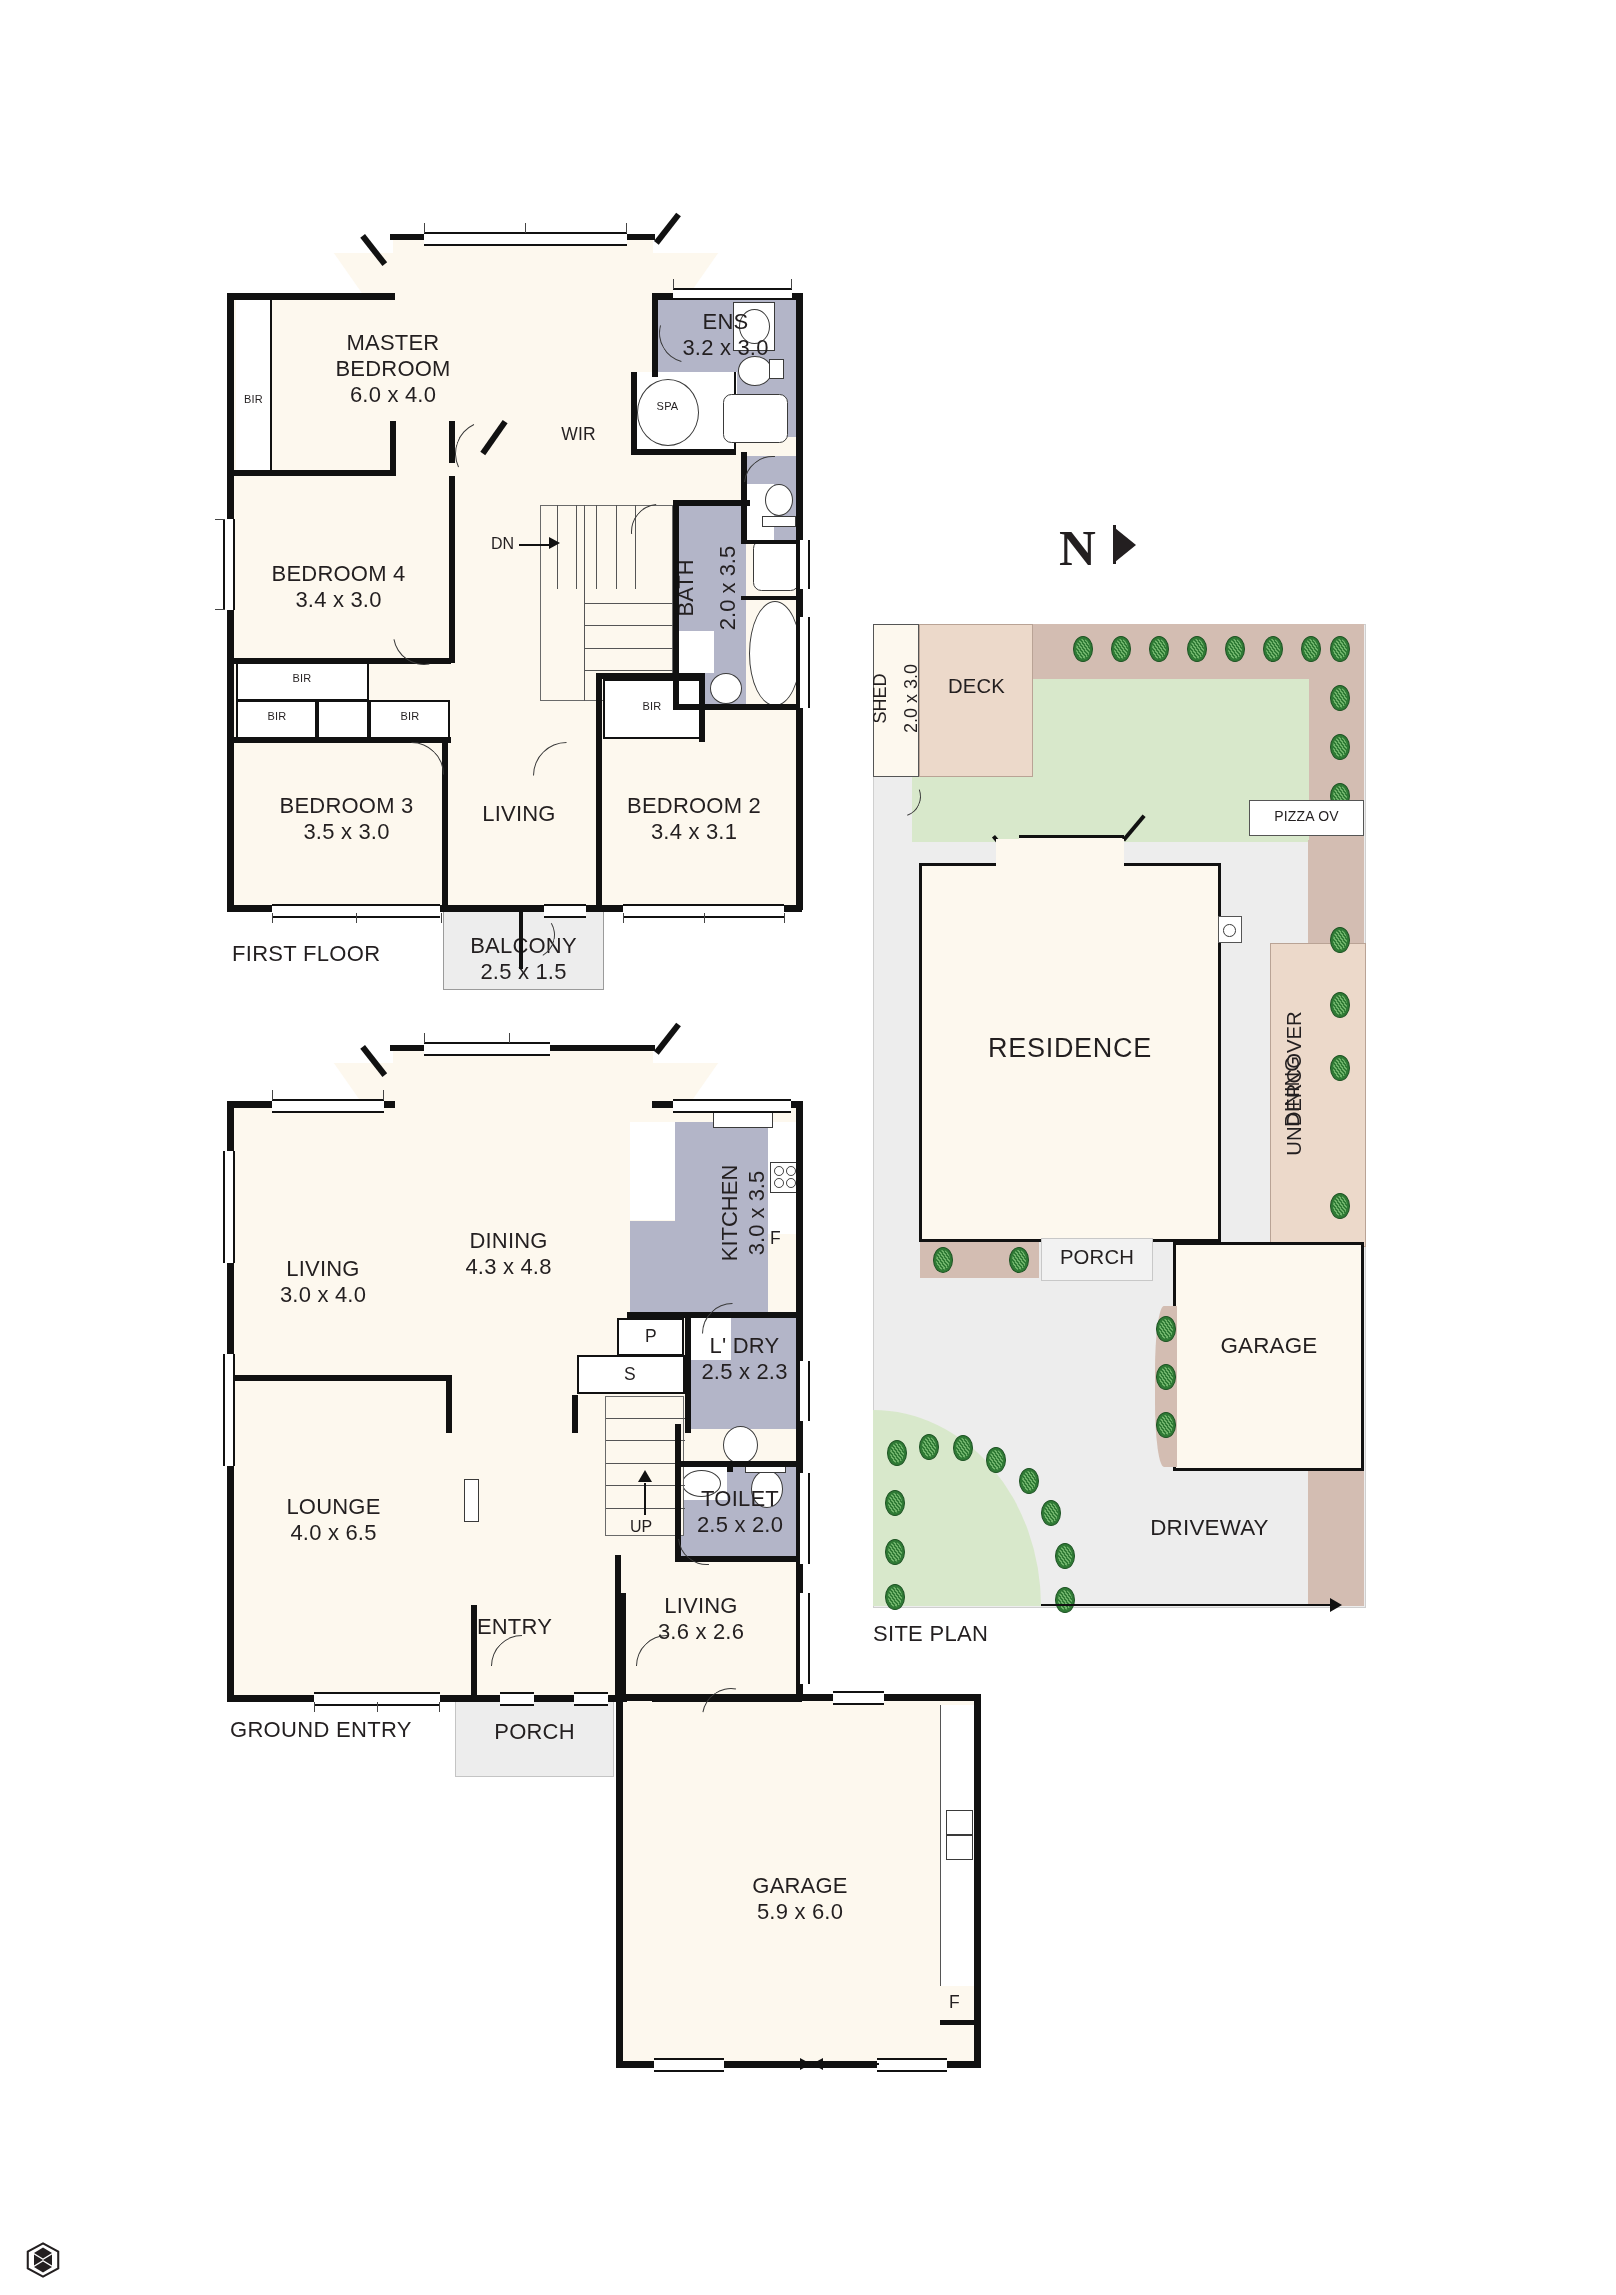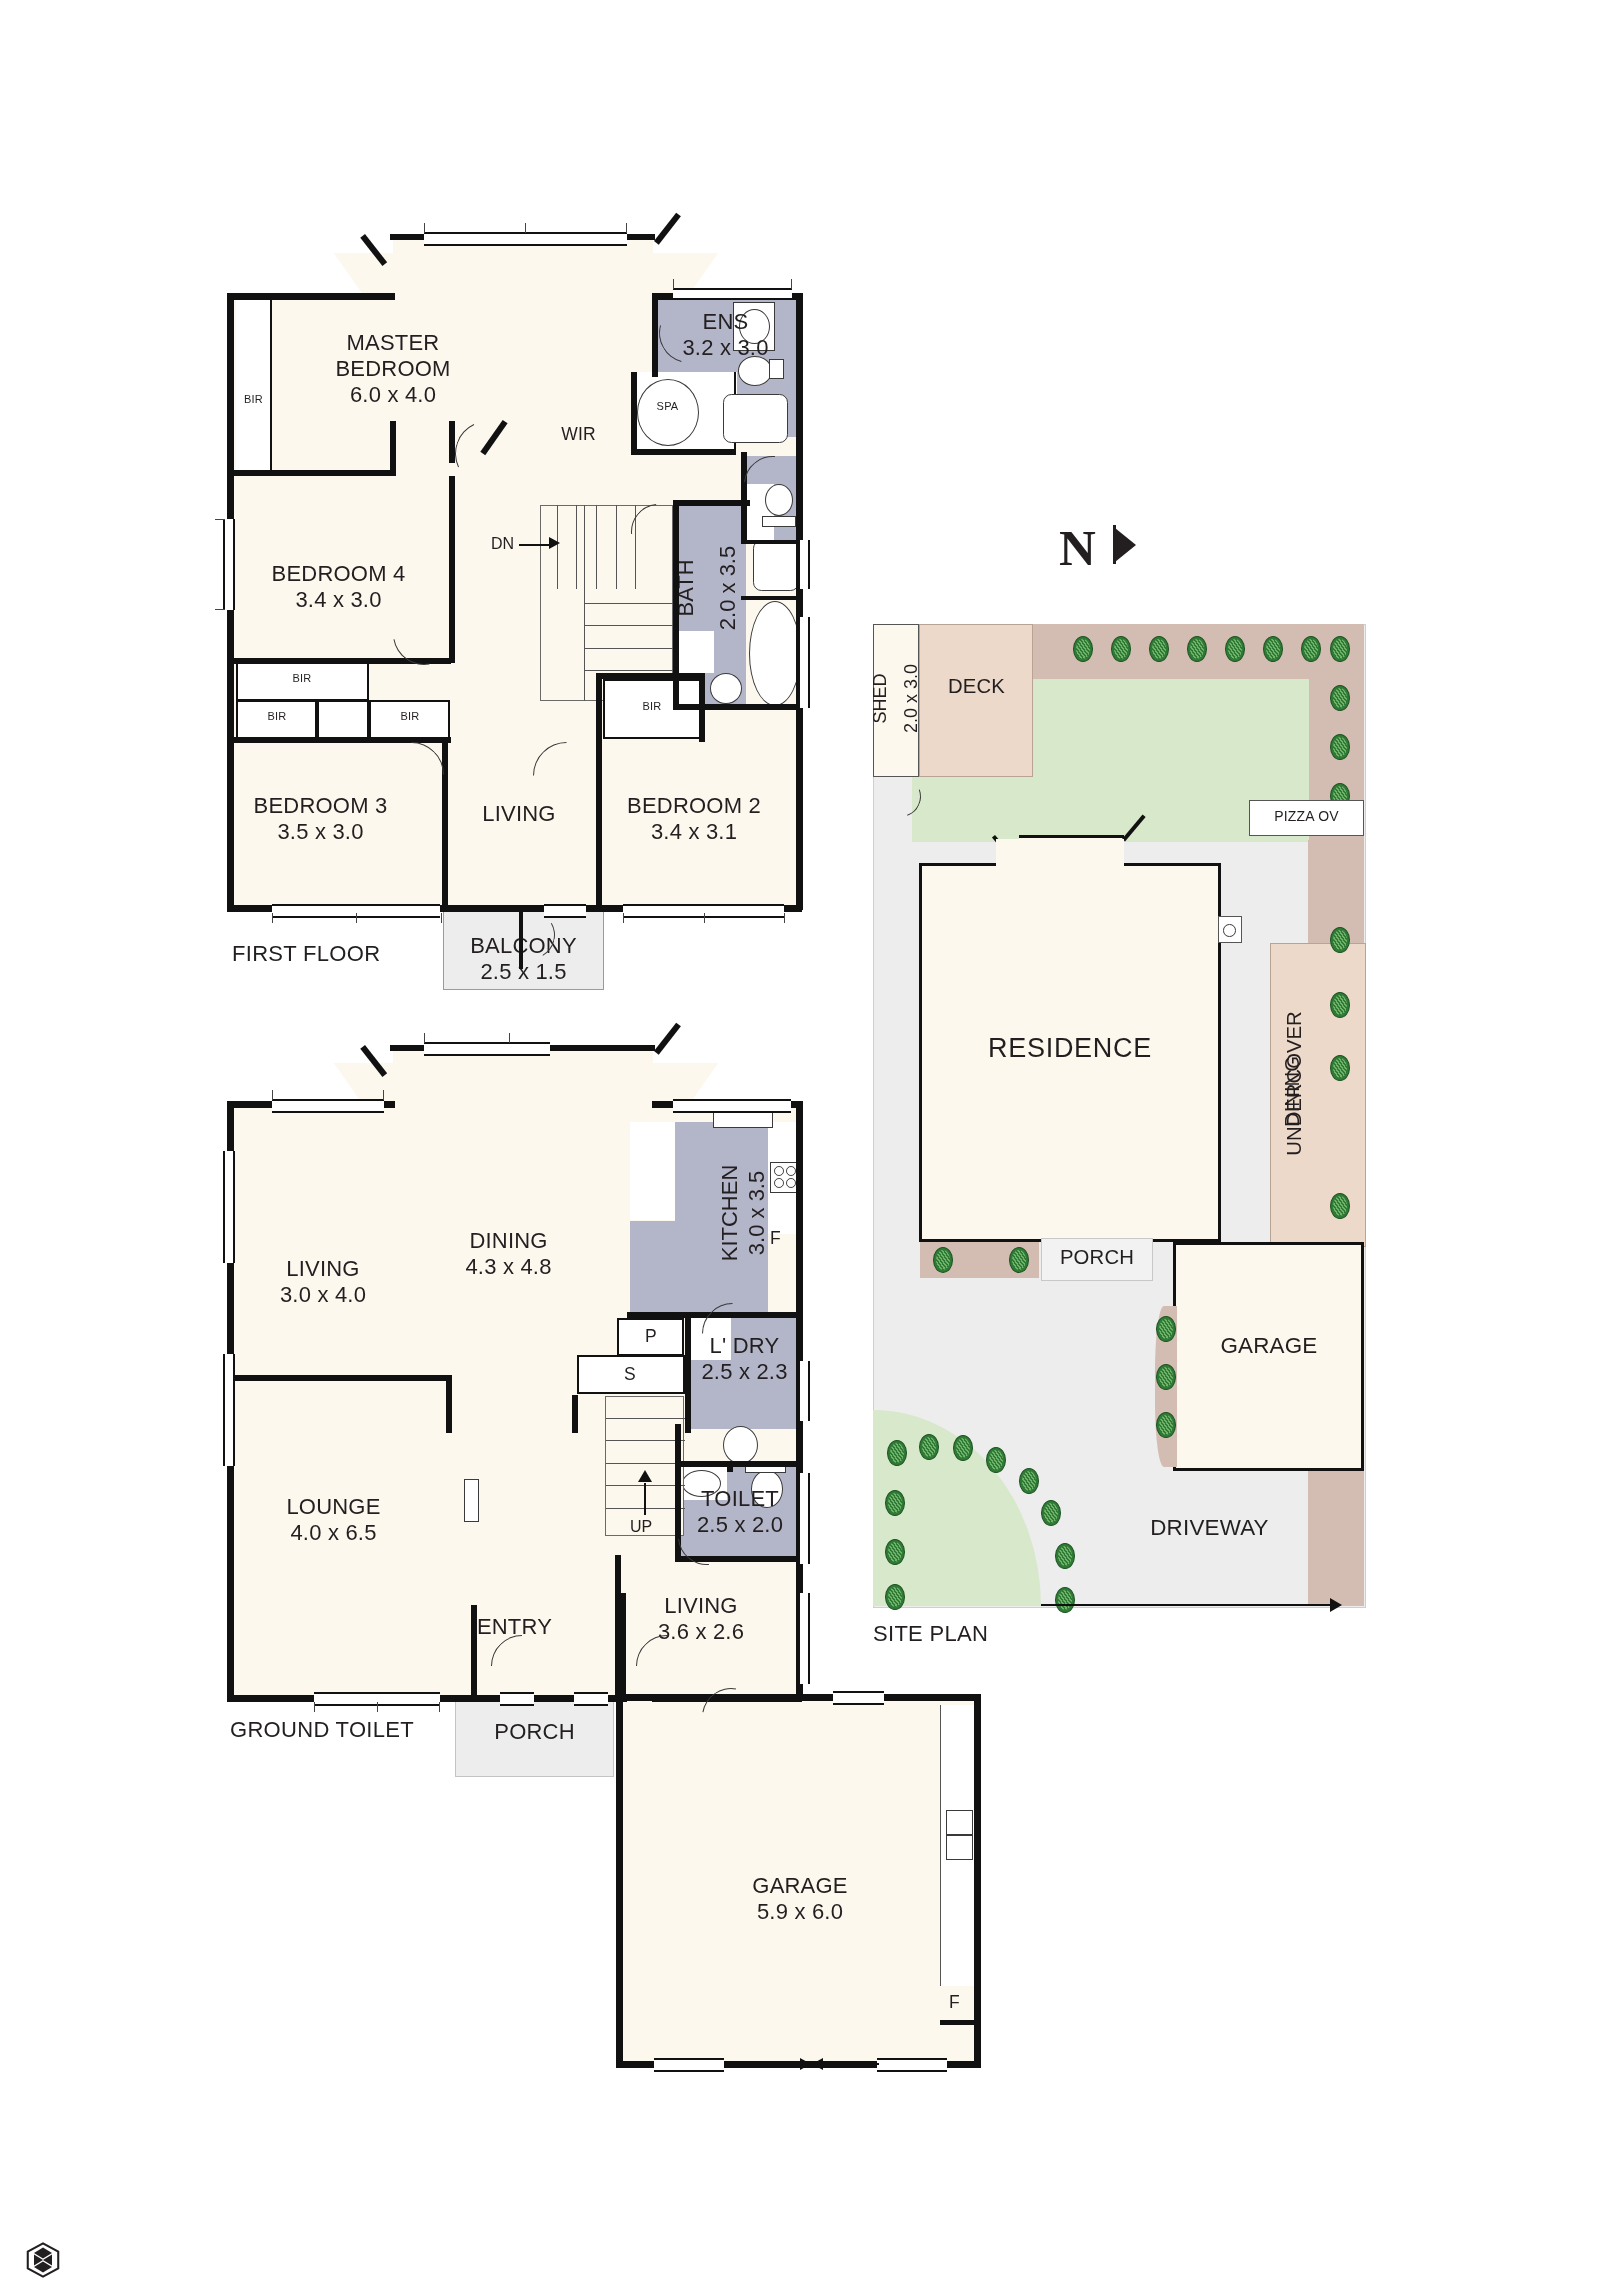--- a/index.html
+++ b/index.html
@@ -154,21 +154,21 @@
   <div class="white" style="left:317px;top:700px;width:52px;height:39px;border:2.8px solid #111;"></div>
   <div class="white" style="left:369px;top:700px;width:81px;height:39px;border:2.8px solid #111;"></div>
   <div class="lbl tiny" style="left:372px;top:710px;width:76px;">
         <span class="nm">BIR</span>
       </div>
   <div class="white" style="left:603px;top:679px;width:98px;height:60px;border:2.8px solid #111;"></div>
   <div class="lbl tiny" style="left:617px;top:700px;width:70px;">
         <span class="nm">BIR</span>
       </div>
 
-  <div class="lbl" style="left:240px;top:793px;width:161px;">
+  <div class="lbl" style="left:266px;top:793px;width:161px;">
     <span class="nm">BEDROOM 3</span>
     <span class="dm">3.5 x 3.0</span>
       </div>
   <div class="lbl" style="left:456px;top:801px;width:126px;">
     <span class="nm">LIVING</span>
       </div>
   <div class="lbl" style="left:610px;top:793px;width:168px;">
     <span class="nm">BEDROOM 2</span>
     <span class="dm">3.4 x 3.1</span>
       </div>
@@ -342,21 +342,21 @@
     <span class="nm">GARAGE</span>
     <span class="dm">5.9 x 6.0</span>
       </div>
   <div class="white" style="left:940px;top:1705px;width:36px;height:281px;border-left:1.4px solid #555;"></div>
   <div class="fix" style="left:946px;top:1810px;width:27px;height:25px;"></div>
   <div class="fix" style="left:946px;top:1835px;width:27px;height:25px;"></div>
   <div class="abs" style="left:949px;top:1992px;font-size:17.5px;"><span>F</span></div>
   <div class="wall" style="left:940px;top:2020px;width:39px;height:4.9px;"></div>
 
   <div class="floorlbl" style="left:230px;top:1717px;">
-    <span>GROUND TOILET</span></div>
+    <span>GROUND ENTRY</span></div>
 
   <div class="wall" style="left:227px;top:1101px;width:7px;height:599px;"></div>
   <div class="wall" style="left:227px;top:1101px;width:168px;height:7px;"></div>
   <div class="wall" style="left:652px;top:1101px;width:150px;height:7px;"></div>
   <div class="wall" style="left:796px;top:1101px;width:7px;height:596px;"></div>
   <div class="wall" style="left:227px;top:1695px;width:400px;height:7px;"></div>
   <div class="wall" style="left:652px;top:1695px;width:150px;height:7px;"></div>
 
   <div class="wall" style="left:390px;top:1045px;width:265px;height:6.3px;"></div>
   <div class="wall" style="left:365px;top:1045px;width:36px;height:6.3px;transform:rotate(52deg);transform-origin:left top;"></div>

